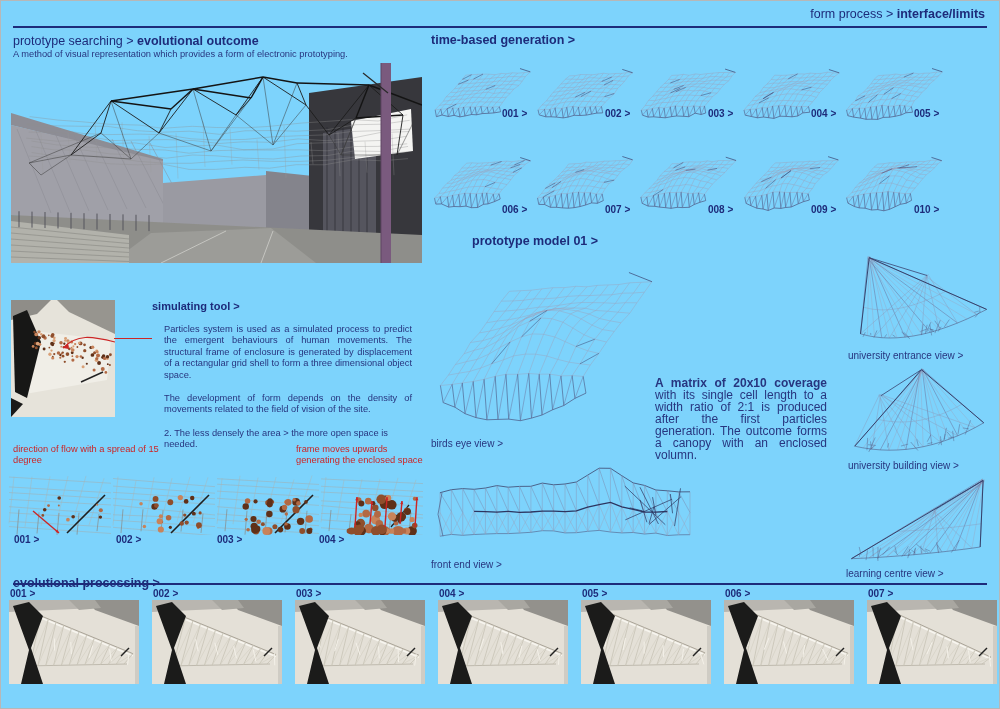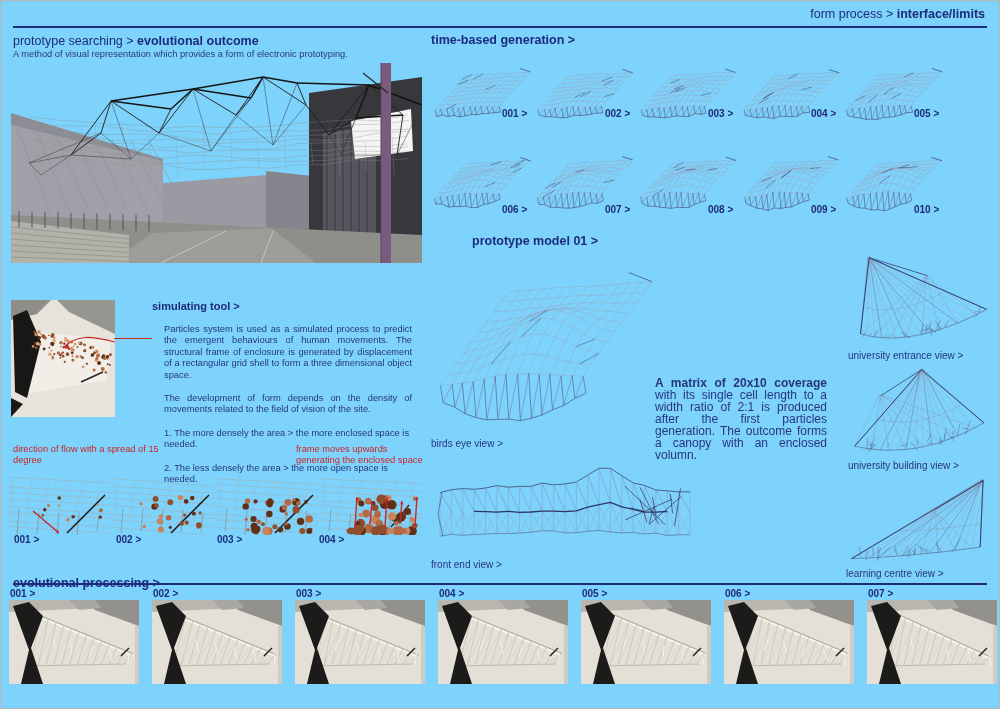--- a/index.html
+++ b/index.html
@@ -248,21 +248,20 @@
         <circle cx="56.4466548175551" cy="54.04841428235173" r="1.844052018225193" fill="#8f4e2c"></circle>
         <path d="M104,42 C80,36 66,34 52,48" fill="none" stroke="#cc2525" stroke-width="1.2"></path>
         <polygon points="52,48 57,43 58,49" fill="#cc2525"></polygon>
       </svg>
   </div>
   <div class="abs" style="left:113px;top:337px;width:38px;border-top:1.5px solid #cc2525;"></div>
   <div class="abs" style="left:151px;top:299px;width:272px;">
     <div class="sechdr" style="font-size:11px;margin-bottom:3px;">simulating tool &gt;</div>
     <p class="body-txt just" style="margin-bottom:10px;">Particles system is used as a simulated process to predict the emergent behaviours of human movements. The structural frame of enclosure is generated by displacement of a rectangular grid shell to form a three dimensional object space.</p>
     <p class="body-txt just" style="margin-bottom:10px;">The development of form depends on the density of movements related to the field of vision of the site.</p>
-    <p class="body-txt">1. The more densely the area &gt; the more enclosed space is needed.</p>
     <p class="body-txt">2. The less densely the area &gt; the more open space is needed.</p>
   </div>
 
   <div class="abs red-txt" style="left:12px;top:443px;width:152px;">direction of flow with a spread of 15 degree</div>
   <div class="abs red-txt" style="left:295px;top:443px;width:132px;">frame moves upwards generating the enclosed space</div>
 
   <div class="abs imgbox" style="left:6px;top:466px;">
     <svg id="flow" width="418" height="68" viewBox="0 0 418 68">
         <line x1="2" y1="10.035114259459078" x2="104" y2="16.247833030298352" stroke="#a8a8a4" stroke-width="0.45"></line>
         <line x1="2" y1="19.93072289833799" x2="104" y2="25.79611482284963" stroke="#a8a8a4" stroke-width="0.45"></line>

